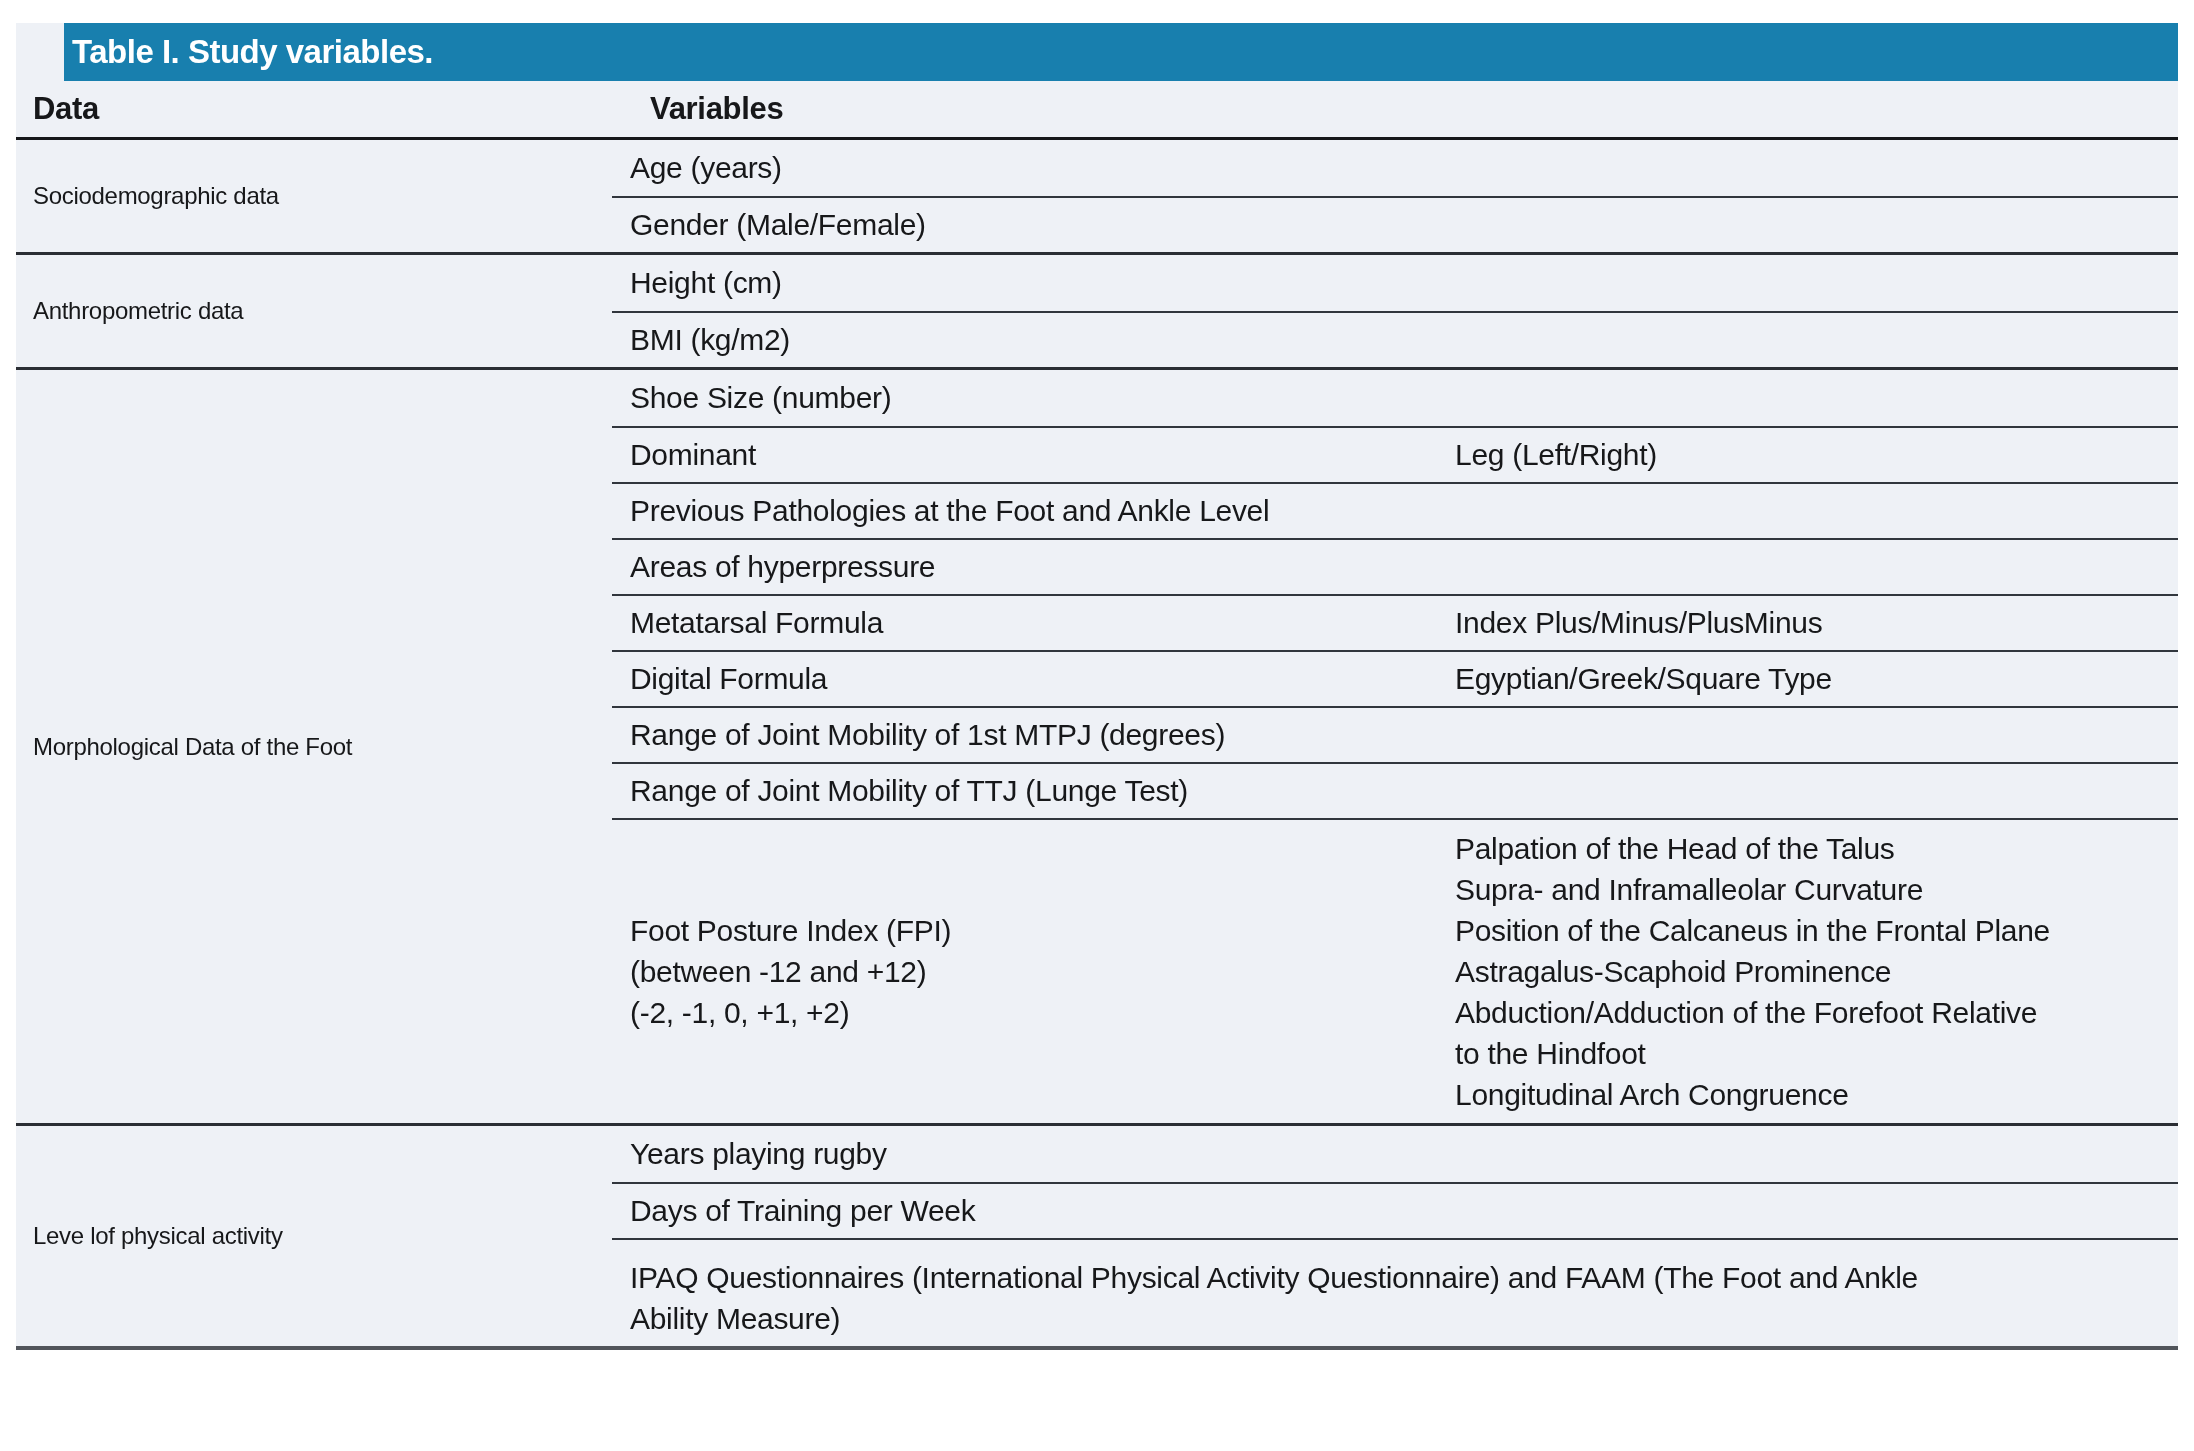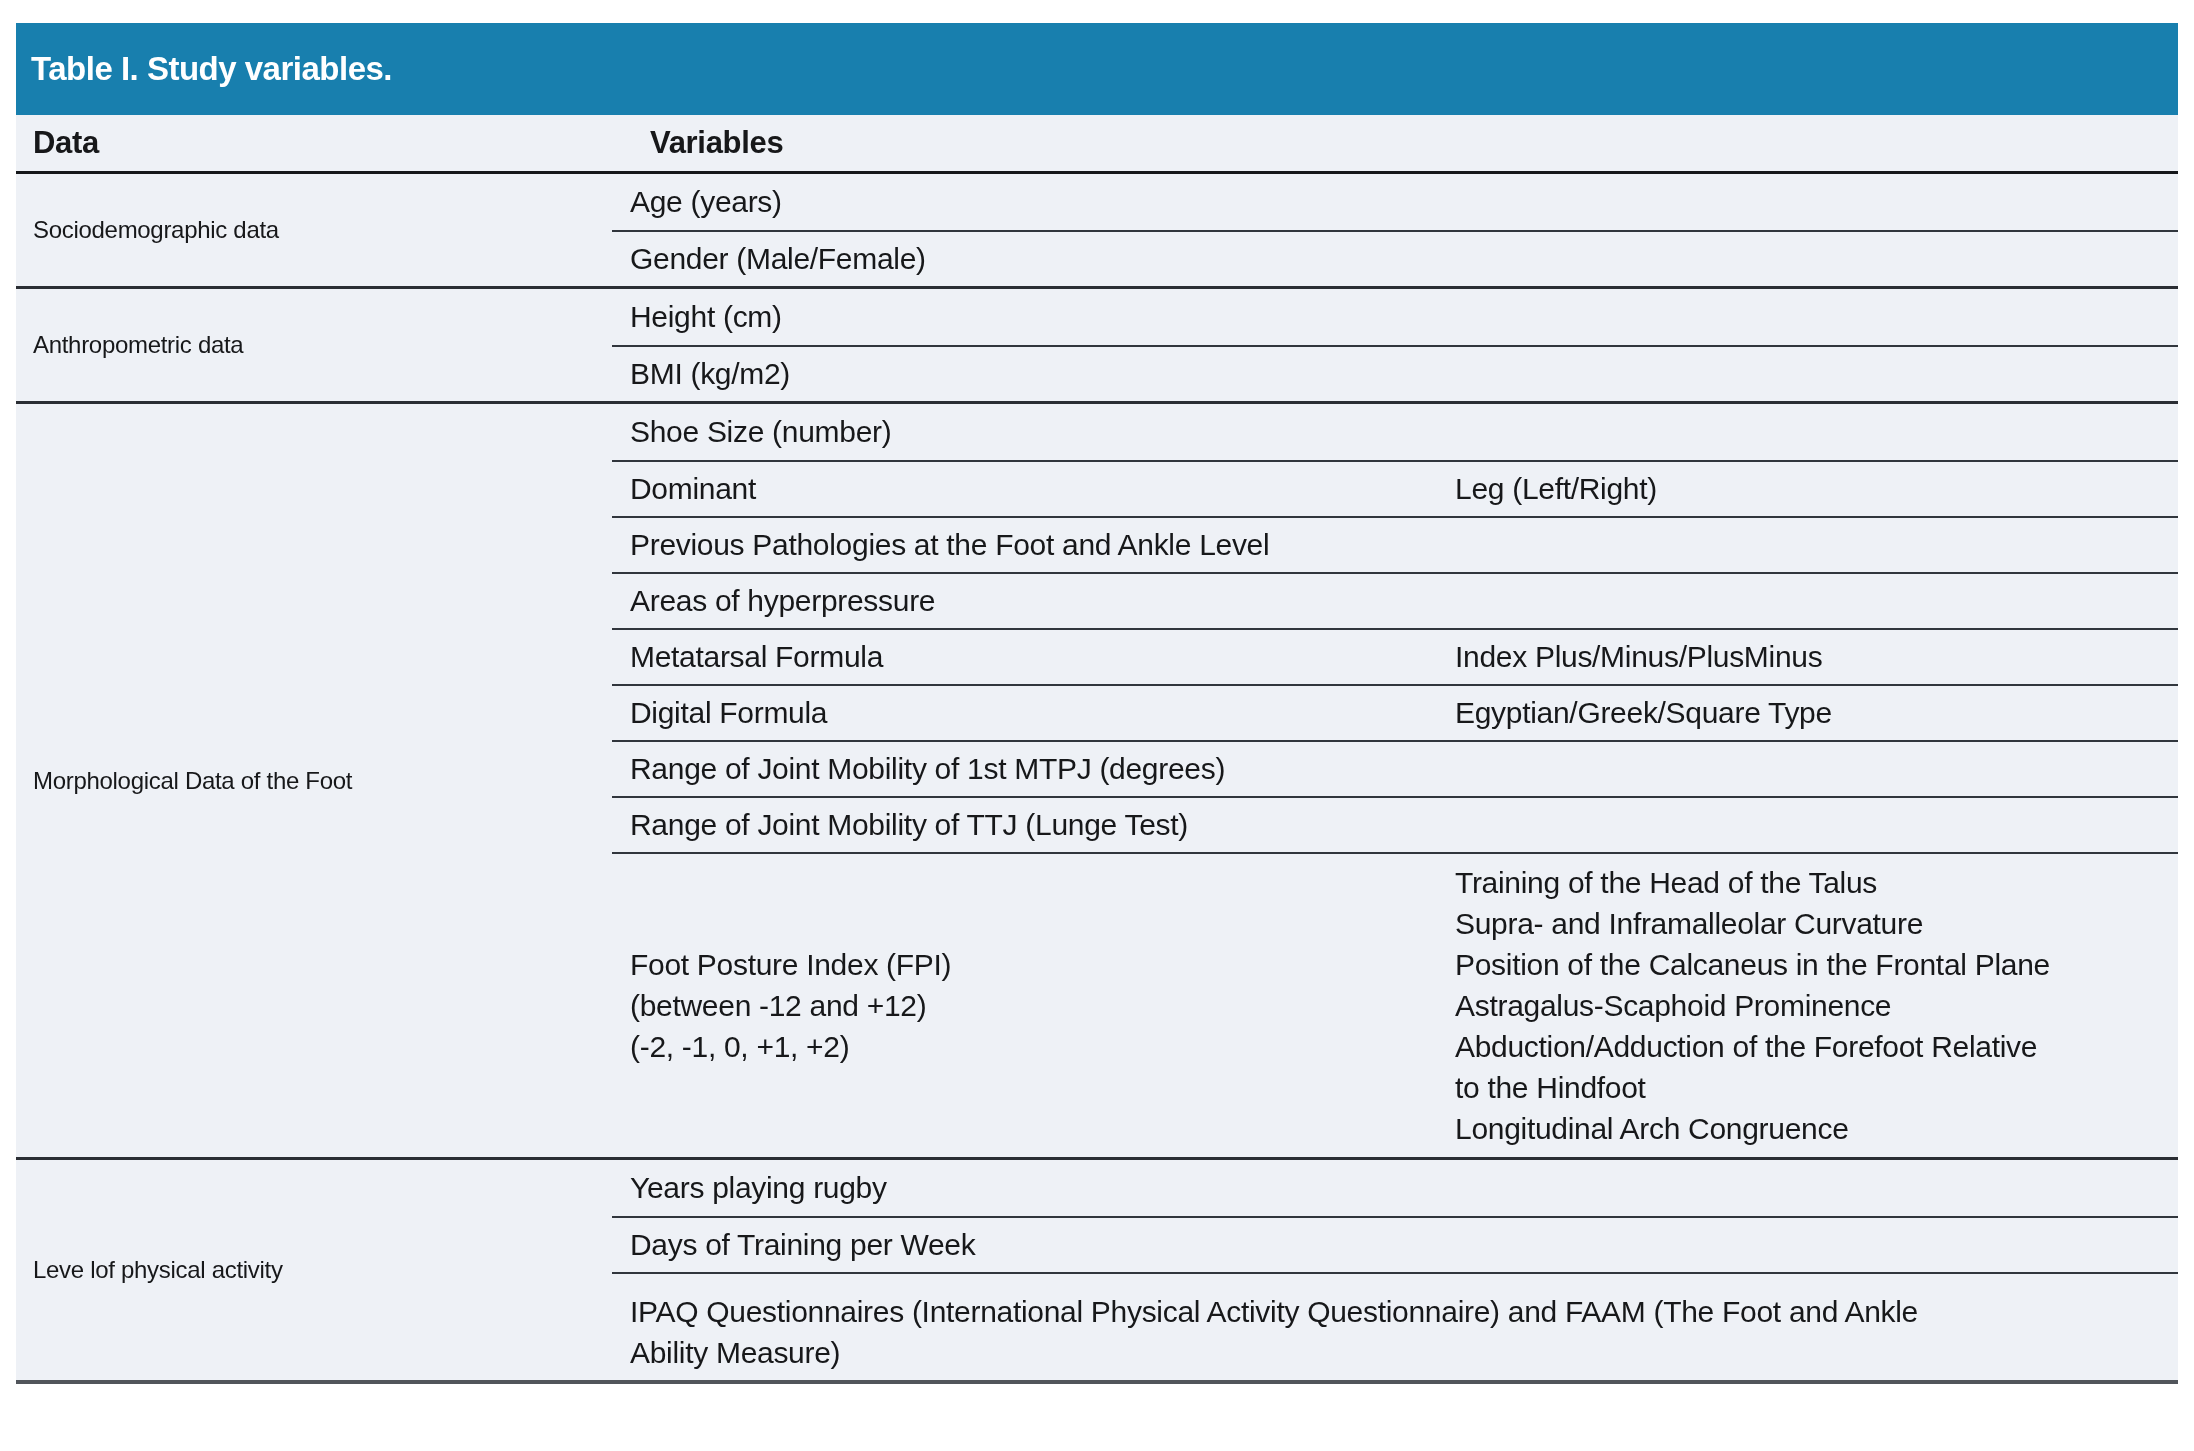--- a/index.html
+++ b/index.html
@@ -19,22 +19,22 @@
     font-family:"Liberation Sans",sans-serif;
     color:var(--text);
     letter-spacing:-0.3px;
   }
   .table{
     position:absolute;left:16px;top:23px;width:2162px;
     background:var(--row_bg);
     border-bottom:4px solid var(--line_bottom);
   }
   .title-bar{
-    height:92px;background:var(--header_bg);
-    display:flex;align-items:center;padding-left:15px;
+    height:58px;background:var(--header_bg);
+    display:flex;align-items:center;padding-left:8px;margin-left:48px;
   }
   .title-bar span{
     color:var(--title_text);font-size:33px;font-weight:700;letter-spacing:-0.5px;
   }
   .head-row{
     display:grid;grid-template-columns:596px 1fr;
     border-bottom:3px solid var(--line_strong);
     gap:20px;
   }
   .h-cell{
@@ -131,21 +131,21 @@
       <div class="row">
         <div class="c2 wide">Range of Joint Mobility of TTJ (Lunge Test)</div>
       </div>
       <div class="row row-fpi">
         <div class="fpi-left">
           <div>Foot Posture Index (FPI)</div>
           <div>(between -12 and +12)</div>
           <div>(-2, -1, 0, +1, +2)</div>
         </div>
         <div class="fpi-right">
-          <div>Training of the Head of the Talus</div>
+          <div>Palpation of the Head of the Talus</div>
           <div>Supra- and Inframalleolar Curvature</div>
           <div>Position of the Calcaneus in the Frontal Plane</div>
           <div>Astragalus-Scaphoid Prominence</div>
           <div>Abduction/Adduction of the Forefoot Relative to the Hindfoot</div>
           <div>Longitudinal Arch Congruence</div>
         </div>
       </div>
     </div>
   </div>
 

